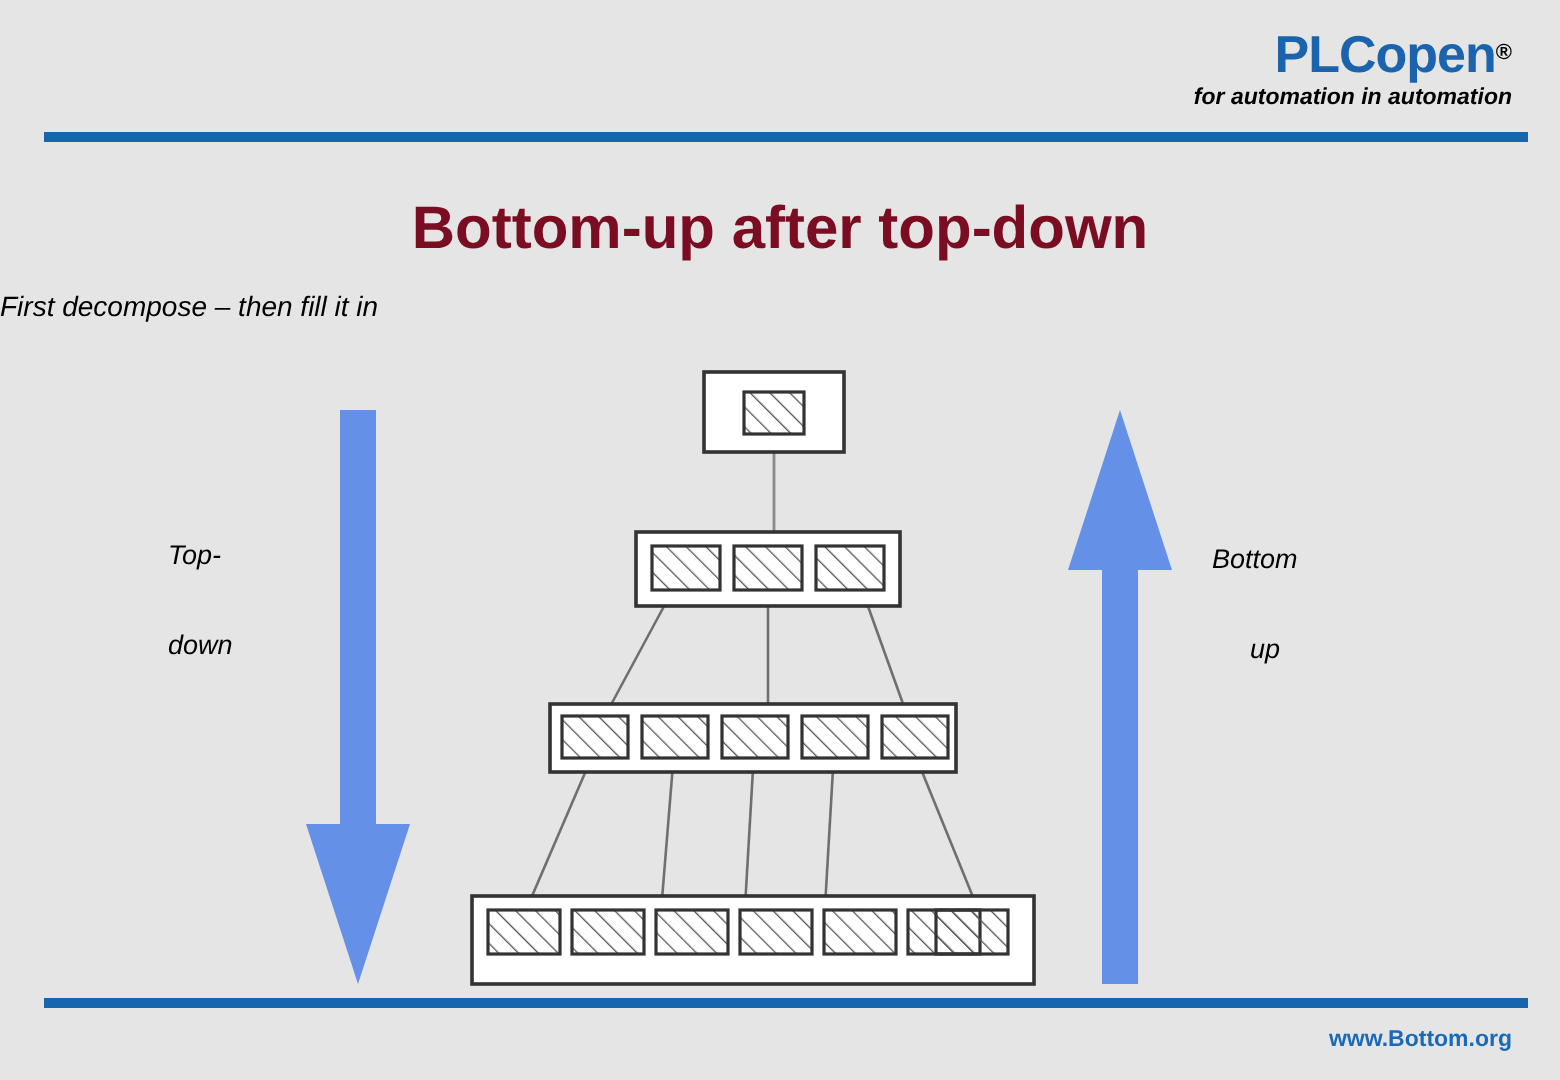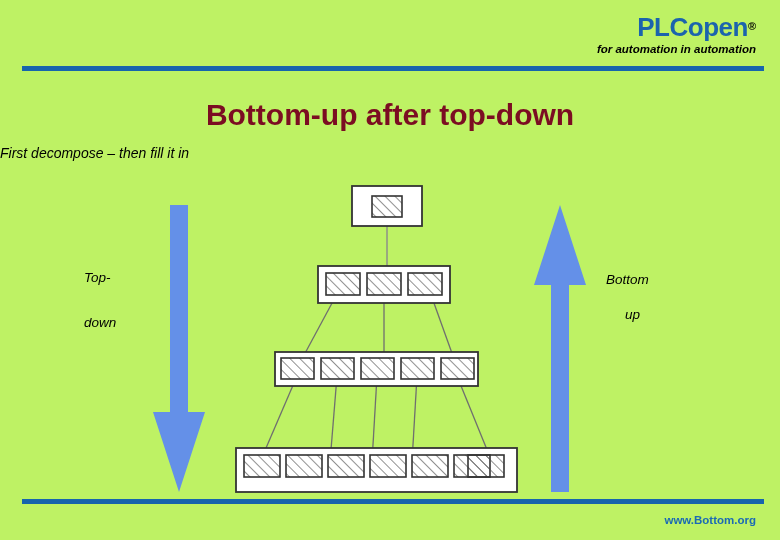--- a/index.html
+++ b/index.html
@@ -10,21 +10,21 @@
     width: 780px;
     height: 540px;
     background: #ffffff;
     font-family: "Liberation Sans", sans-serif;
     overflow: hidden;
   }
   .slide {
     position: relative;
     width: 780px;
     height: 540px;
-    background: #bef264;
+    background: #e5e5e5;
   }
 
   
   .brand {
     position: absolute;
     right: 24px;
     top: 14px;
     text-align: right;
     line-height: 1;
   }
@@ -95,21 +95,21 @@
     position: absolute;
     font-size: 13.5px;
     font-style: italic;
     color: #000000;
     font-family: "Liberation Sans", sans-serif;
     white-space: nowrap;
   }
   .lbl-top    { left: 84px;  top: 270px; }
   .lbl-down   { left: 84px;  top: 315px; }
   .lbl-bottom { left: 606px; top: 272px; }
-  .lbl-up     { left: 625px; top: 307px; }
+  .lbl-up     { left: 625px; top: 317px; }
 
   
   .rule-bottom {
     position: absolute;
     left: 22px;
     top: 499px;
     width: 742px;
     height: 5px;
     background: #1765ad;
   }

